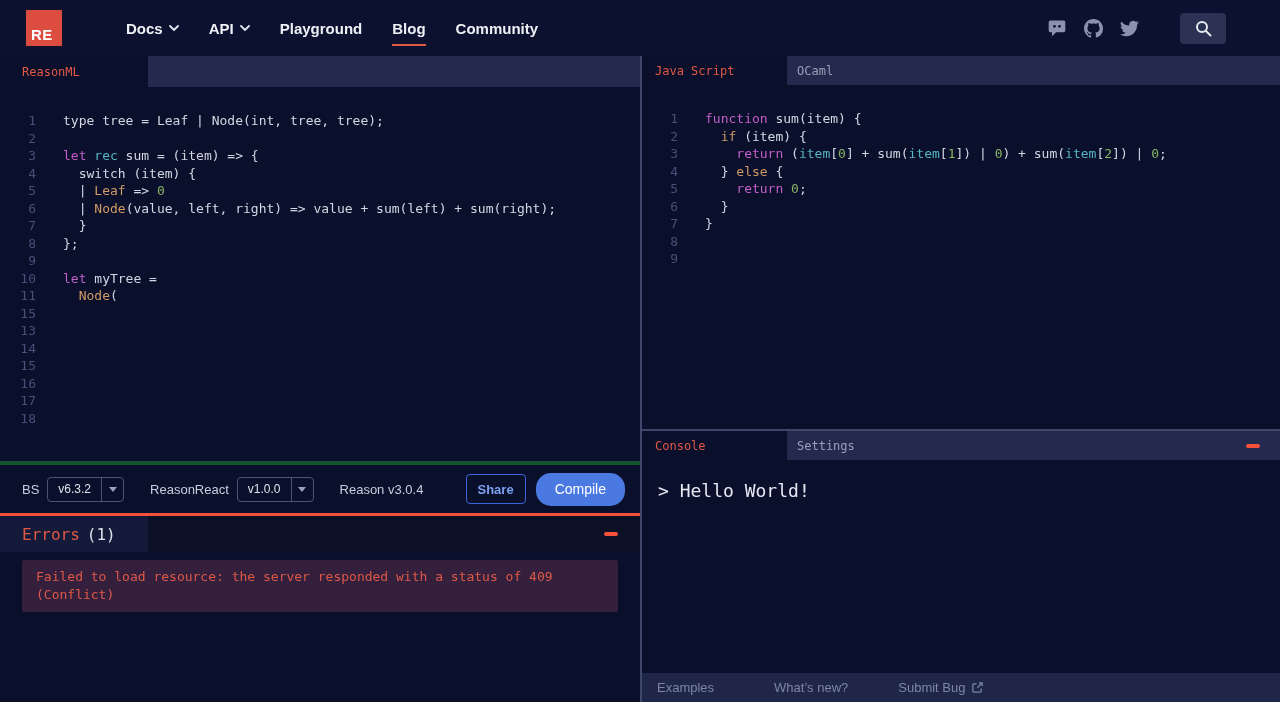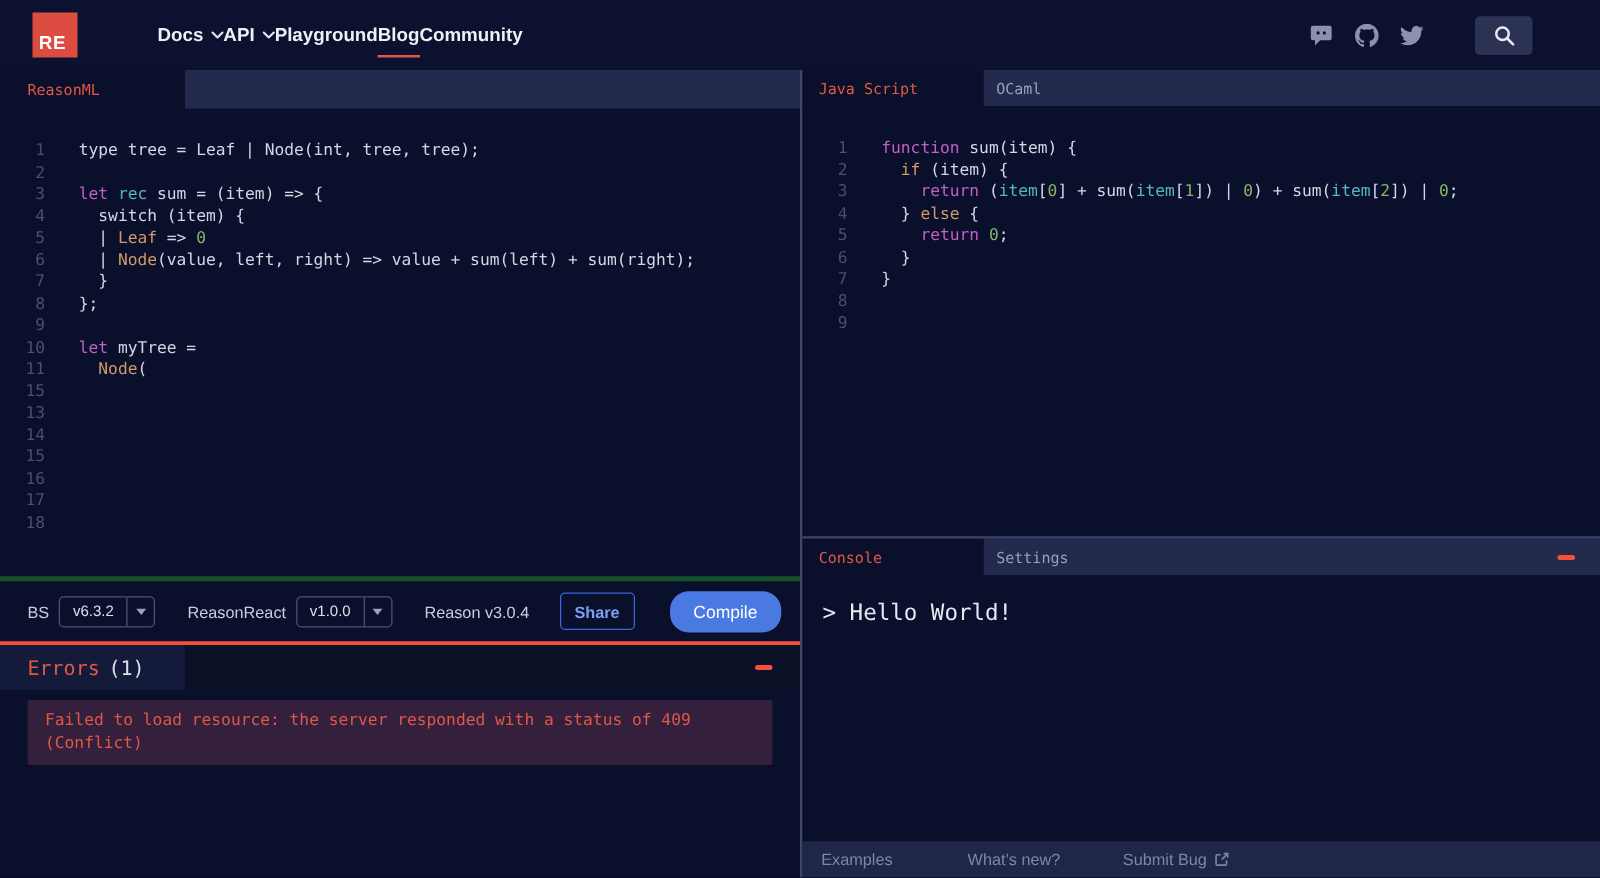--- a/index.html
+++ b/index.html
@@ -7,21 +7,21 @@
   body {
     background: var(--bg);
     font-family:"Liberation Sans", sans-serif;
     overflow:hidden;
     position:relative;
   }
   
   .navbar { height:56px; background:var(--navbar-bg); display:flex; align-items:center; padding:0 54px 0 26px; }
   .logo { width:36px; height:36px; background:var(--logo-red); display:flex; align-items:flex-end; padding:4px 5px; text-decoration:none; cursor:pointer; }
   .logo span { color:#ffffff; font-weight:bold; font-size:15px; line-height:1; letter-spacing:.5px; }
-  .nav-links { display:flex; align-items:center; margin-left:64px; }
+  .nav-links { display:flex; align-items:center; gap:30px; margin-left:64px; }
   .nav-item { position:relative; display:flex; align-items:center; gap:6px; color:#eef0f5; font-size:15px; font-weight:600; text-decoration:none; cursor:pointer; }
   .nav-item .u { position:absolute; left:0; right:0; bottom:-9px; height:2px; background:var(--accent-red); }
   .nav-right { margin-left:auto; display:flex; align-items:center; gap:17px; }
   .icon-link { display:flex; cursor:pointer; }
   .search-btn { width:46px; height:31px; margin-left:24px; border:none; border-radius:4px; background:#2b3254; display:flex; align-items:center; justify-content:center; cursor:pointer; }
   
   .main { display:flex; height:646px; }
   .col-left { width:640px; flex:none; border-right:2px solid var(--divider); display:flex; flex-direction:column; box-sizing:content-box; }
   .col-right { flex:1; display:flex; flex-direction:column; min-width:0; }
   
@@ -48,21 +48,21 @@
   .toolbar { height:52px; flex:none; display:flex; align-items:center; padding:0 15px 0 22px; border-top:4px solid #14532d; background:var(--bg); }
   .tb-label { font-size:13px; color:#c9cedd; }
   .rr { margin-left:26px; }
   .ver { margin-left:26px; }
   .dropdown { display:flex; align-items:stretch; height:25px; border:1px solid #4b5478; border-radius:4px; margin-left:8px; cursor:pointer; }
   .dd-value { padding:0 10px; font-size:12px; color:#dfe2ea; display:flex; align-items:center; }
   .dd-caret { width:22px; border-left:1px solid #4b5478; display:flex; align-items:center; justify-content:center; }
   .caret { width:0; height:0; border-left:4px solid transparent; border-right:4px solid transparent; border-top:5px solid #9aa3bd; }
   .spacer { flex:1; }
   .share-btn { height:30px; padding:0 11px; background:transparent; border:1px solid #3b66d9; border-radius:4px; color:var(--share-blue); font-size:13px; font-weight:600; font-family:inherit; cursor:pointer; }
-  .compile-btn { height:33px; padding:0 19px; margin-left:28px; background:var(--compile-blue); border:none; border-radius:15px; color:#ffffff; font-size:14px; font-family:inherit; cursor:pointer; }
+  .compile-btn { height:33px; padding:0 19px; margin-left:10px; background:var(--compile-blue); border:none; border-radius:15px; color:#ffffff; font-size:14px; font-family:inherit; cursor:pointer; }
   
   .red-divider { height:3px; flex:none; background:var(--bright-red); }
   .errors { flex:1; display:flex; flex-direction:column; background:var(--bg); }
   .errors-header { height:36px; flex:none; display:flex; align-items:stretch; background:#0b1026; }
   .errors-tab { width:148px; padding-left:22px; background:var(--errors-tab-bg); display:flex; align-items:center; font-family:"DejaVu Sans Mono", monospace; font-size:16px; cursor:pointer; }
   .errors-tab .t { color:var(--accent-red); }
   .errors-tab .cnt { color:#dde1ea; margin-left:7px; }
   .minus { width:14px; height:4px; border-radius:2px; background:var(--bright-red); cursor:pointer; flex:none; }
   .errors-header .minus { margin-left:auto; align-self:center; margin-right:22px; }
   .errors-body { padding:8px 22px; }

